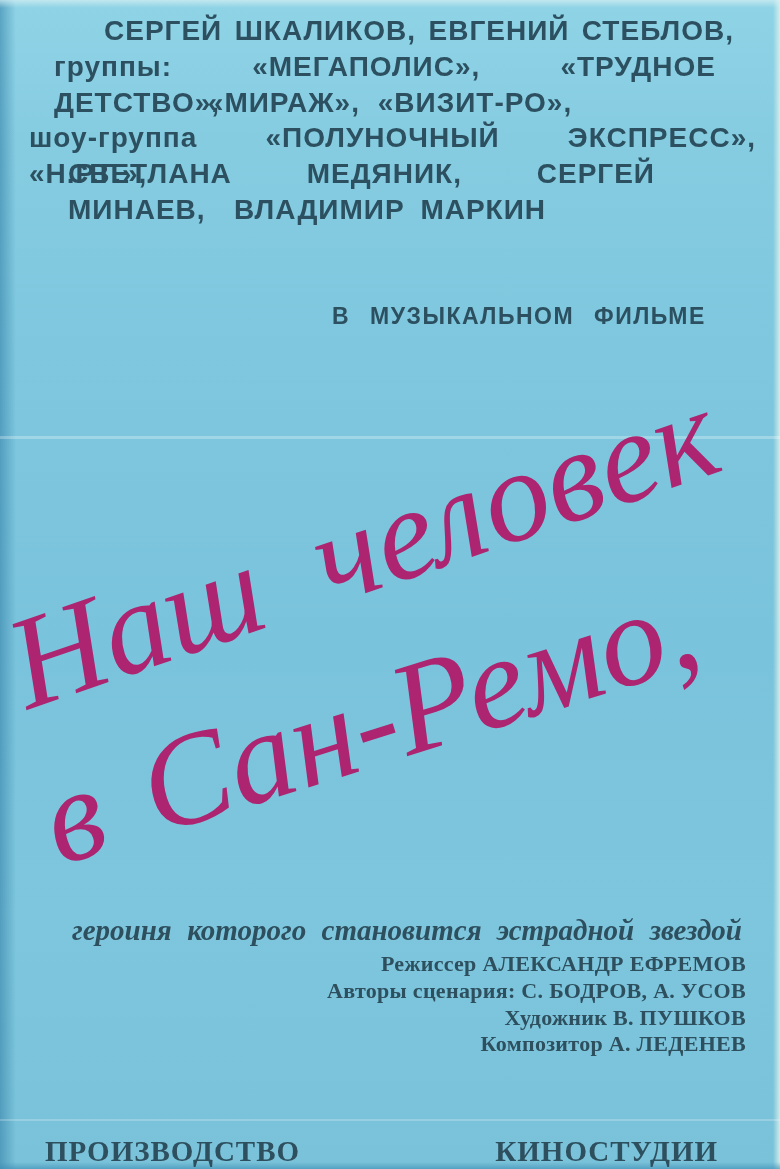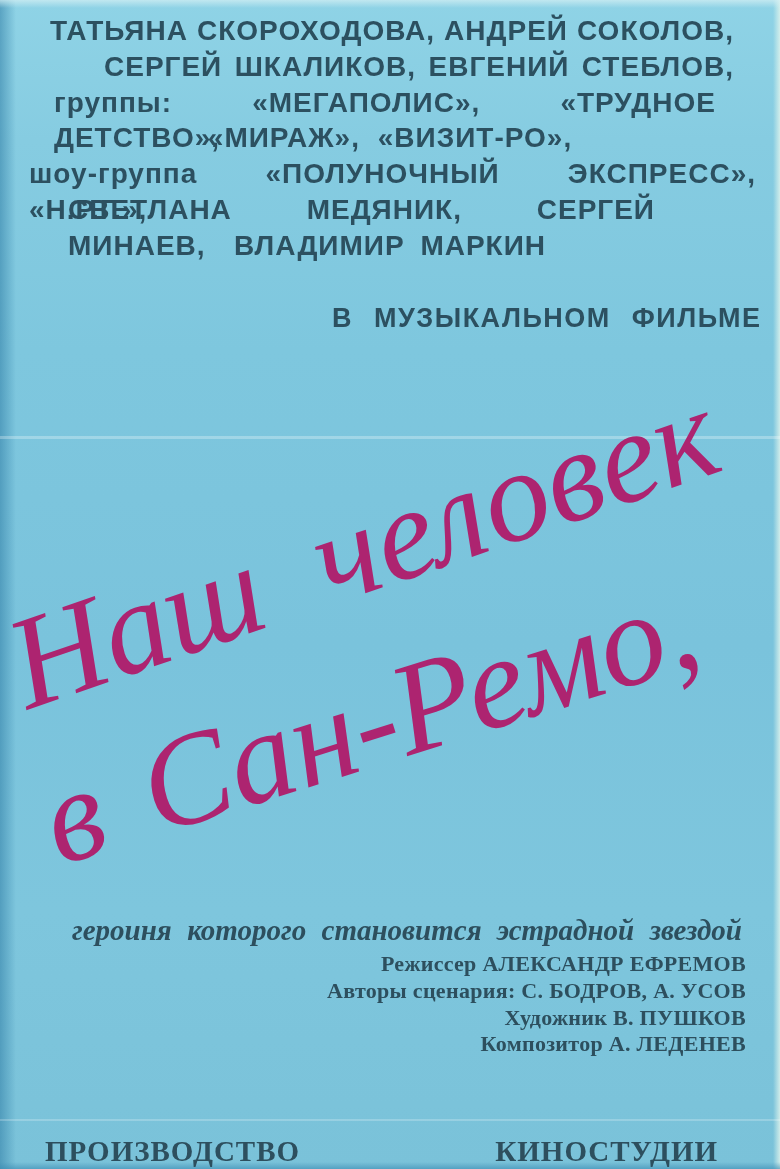--- a/index.html
+++ b/index.html
@@ -42,21 +42,21 @@
   .cl1{padding:0 46px 0 50px;}
   .cl2{padding:0 46px 0 104px;}
   .cl3{padding:0 64px 0 54px;}
   .cl4{text-align:center;word-spacing:9px;}
   .cl5{padding:0 24px 0 29px;}
   .cl6{padding:0 125px 0 68px;}
   .cl7{text-align:center;word-spacing:7px;}
 
   .musical-line{
     position:absolute;left:332px;top:303px;
-    color:var(--cast);font-weight:bold;font-size:27px;
+    color:var(--cast);font-weight:bold;font-size:23px;
     letter-spacing:1.5px;word-spacing:12px;white-space:nowrap;
   }
 
   
   .title-line{
     position:absolute;
     color:var(--title);
     font-family:"Liberation Serif",serif;
     font-style:italic;
     font-size:131px;line-height:1;
@@ -94,21 +94,20 @@
 <div class="poster">
 
   <div class="edge-left"></div>
   <div class="edge-right"></div>
   <div class="edge-top"></div>
   <div class="edge-bottom"></div>
   <div class="crease c1"></div>
   <div class="crease c2"></div>
 
   <div class="cast-block">
-    <div class="cast-line cl1 jl">ТАТЬЯНА СКОРОХОДОВА, АНДРЕЙ СОКОЛОВ,</div>
     <div class="cast-line cl2 jl">СЕРГЕЙ ШКАЛИКОВ, ЕВГЕНИЙ СТЕБЛОВ,</div>
     <div class="cast-line cl3 jl">группы: «МЕГАПОЛИС», «ТРУДНОЕ ДЕТСТВО»,</div>
     <div class="cast-line cl4">«МИРАЖ», «ВИЗИТ-РО»,</div>
     <div class="cast-line cl5 jl">шоу-группа «ПОЛУНОЧНЫЙ ЭКСПРЕСС», «Н.Р.Г.»,</div>
     <div class="cast-line cl6 jl">СВЕТЛАНА МЕДЯНИК, СЕРГЕЙ МИНАЕВ,</div>
     <div class="cast-line cl7">ВЛАДИМИР МАРКИН</div>
   </div>
 
   <div class="musical-line">В МУЗЫКАЛЬНОМ ФИЛЬМЕ</div>
 

